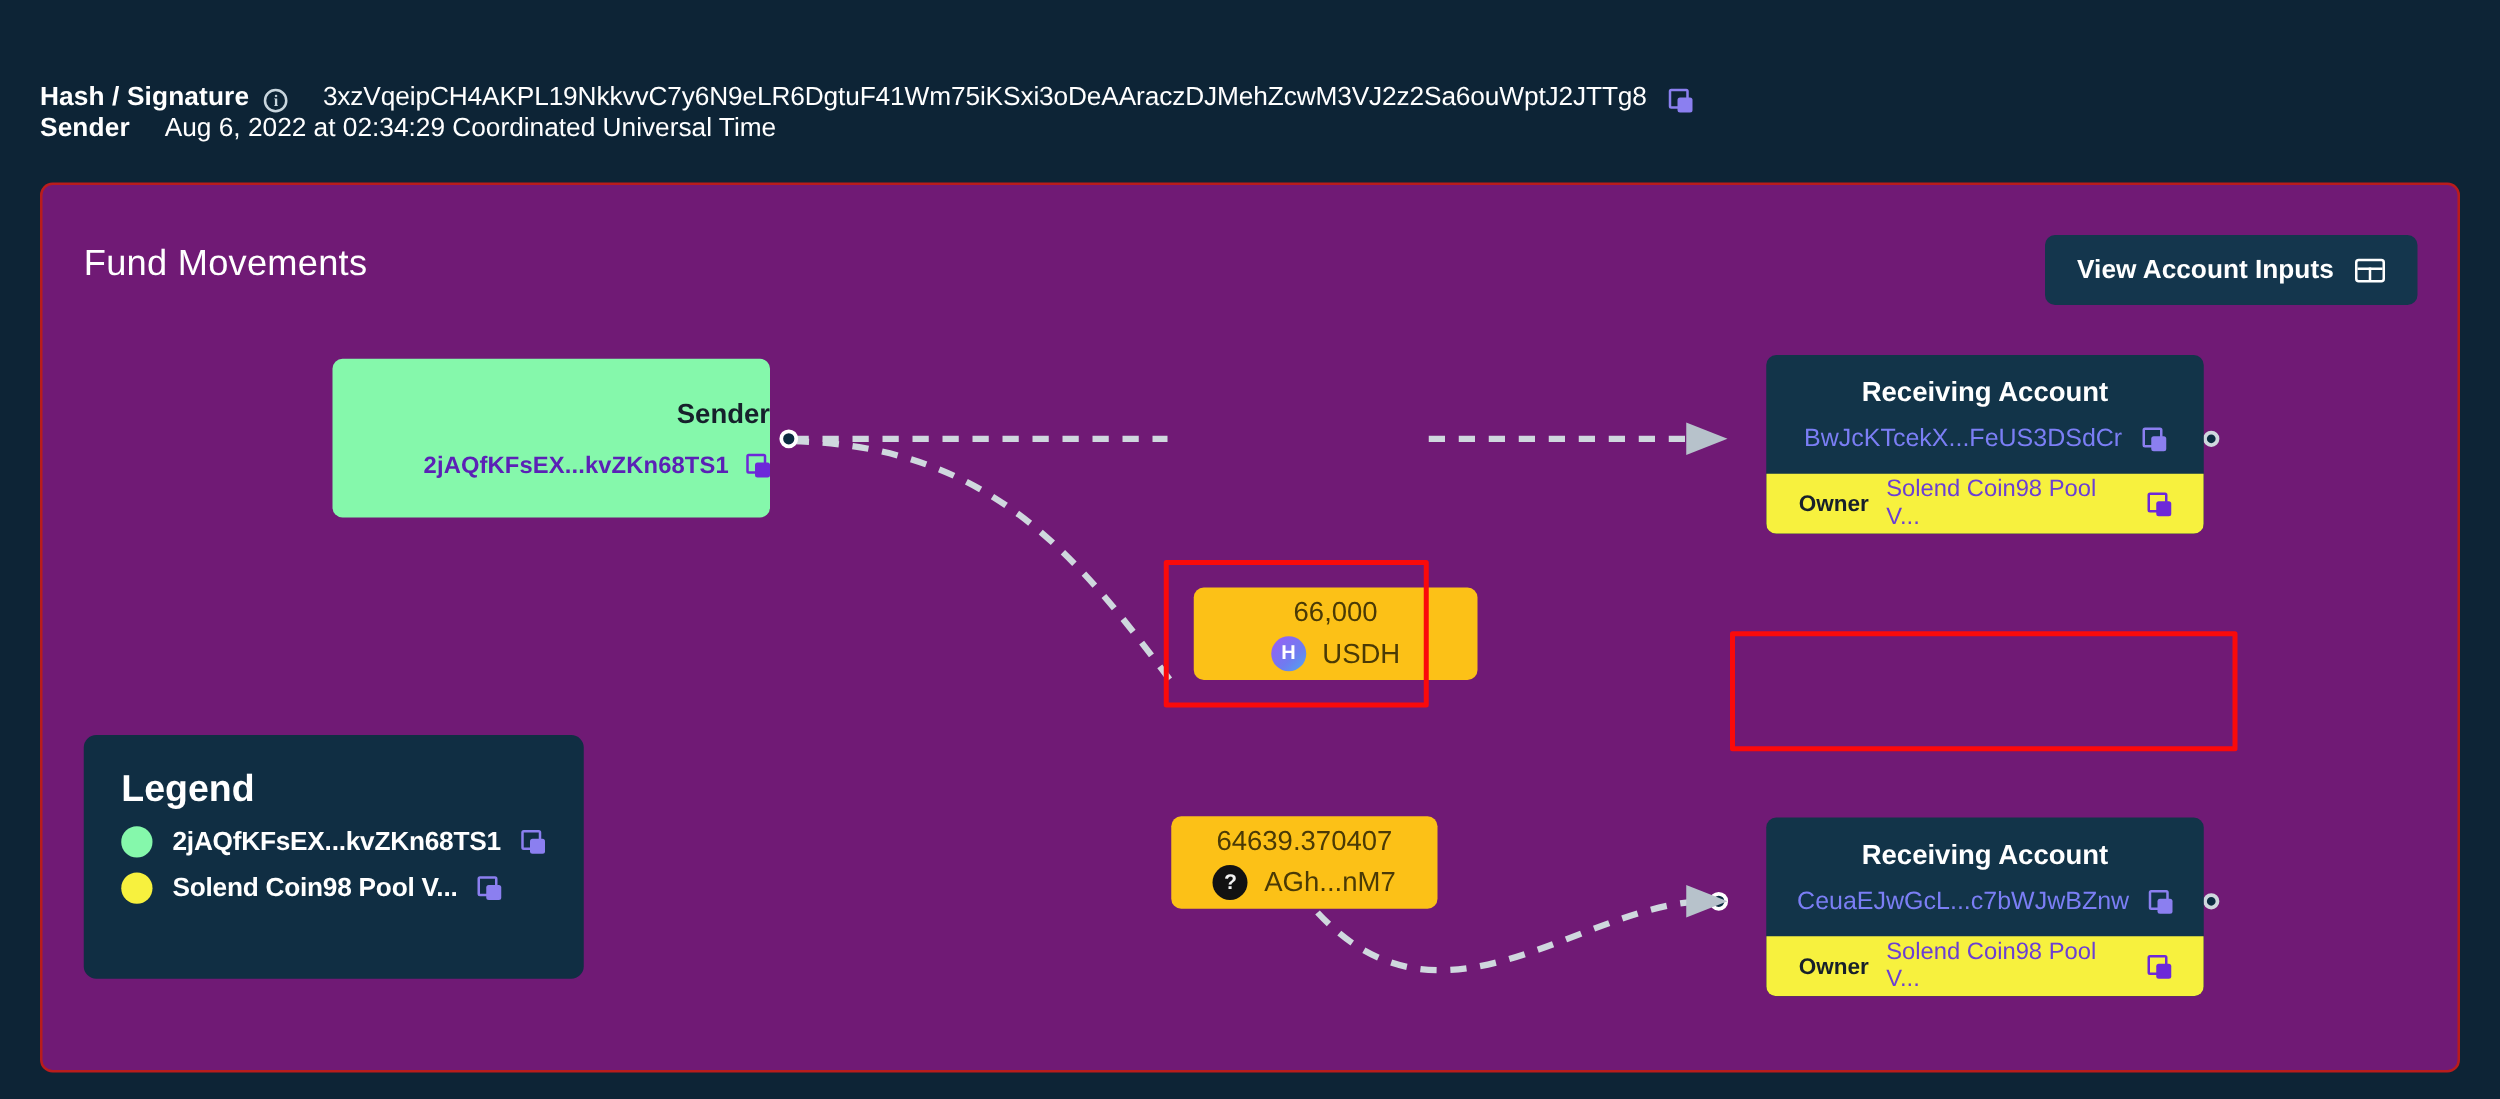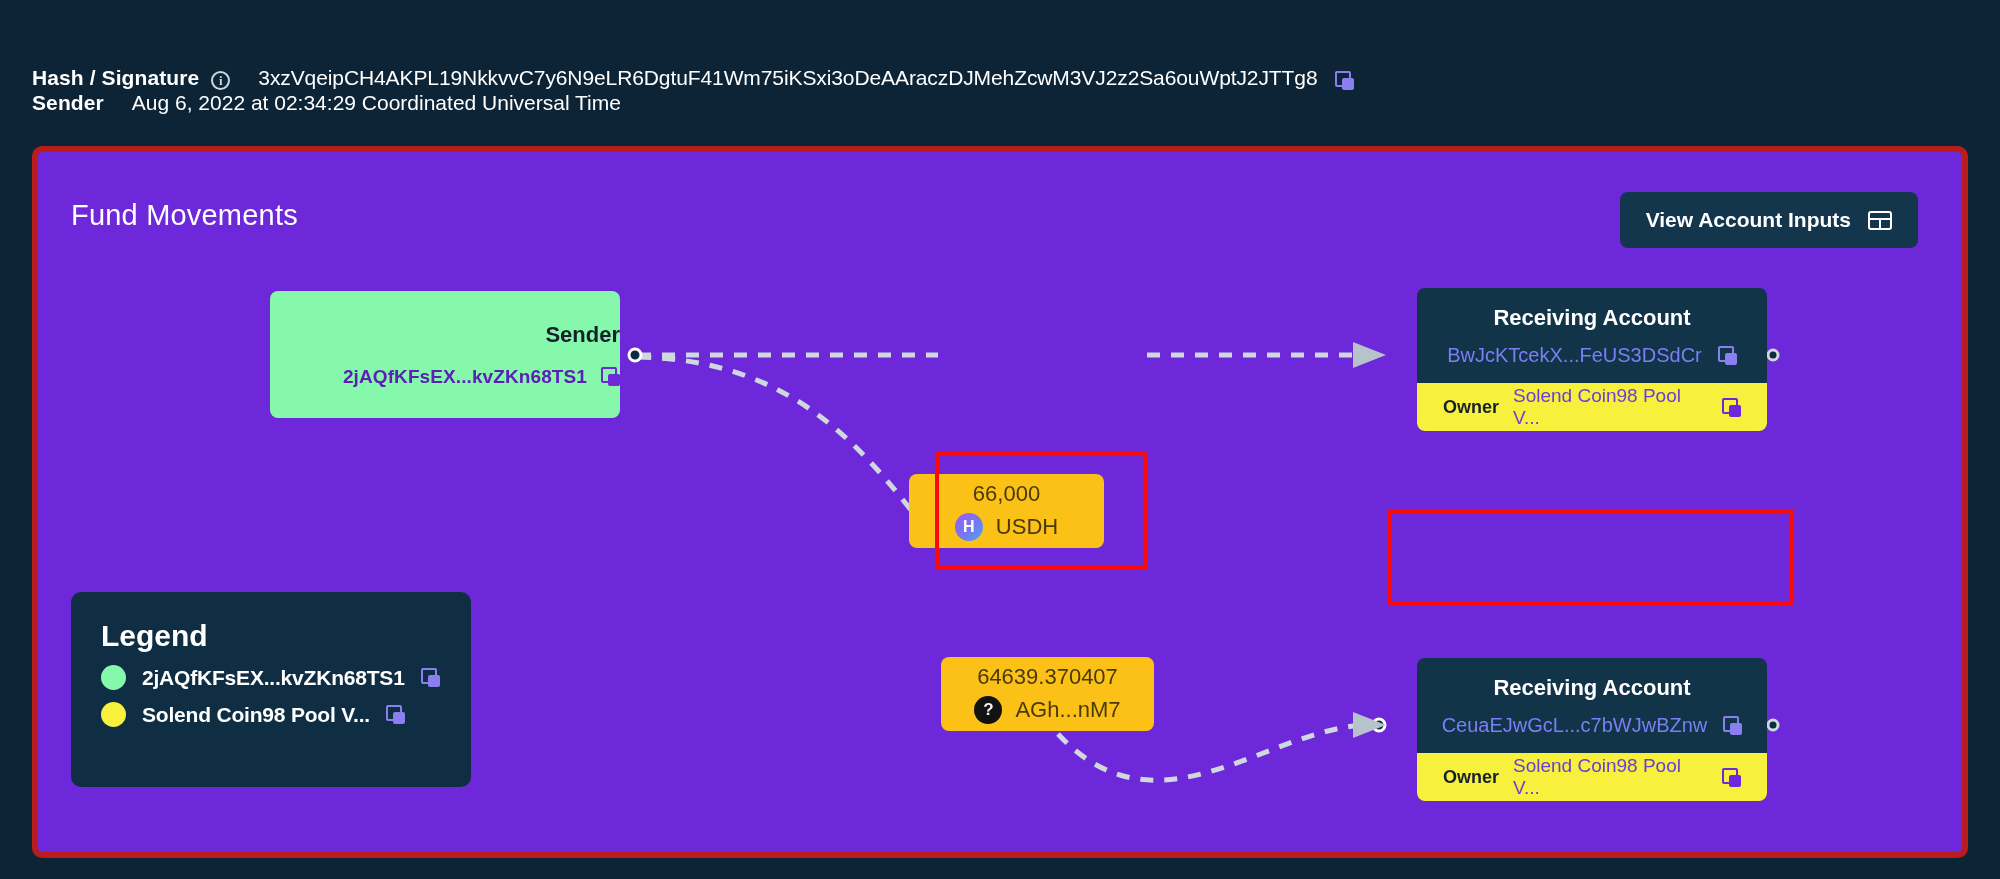--- a/index.html
+++ b/index.html
@@ -35,30 +35,30 @@
   .copy-icon::before, .copy-icon::after { content: ""; position: absolute; border-radius: 2px; }
   .copy-icon::before { left: 0; top: 0; width: 12px; height: 12px; border: 2px solid currentColor; background: transparent; }
   .copy-icon::after  { right: 0; bottom: 0; width: 12px; height: 12px; background: currentColor; }
   .copy-violet { color: #8b7ff0; }
   .copy-deep   { color: #6d28d9; }
 
   
   #graph-panel {
     position: absolute; left: 32px; top: 146px;
     width: 1936px; height: 712px;
-    background: #6d28d9; border-radius: 10px;
-    border: 6px solid #b91c1c;
+    background: #701a75; border-radius: 10px;
+    border: 2px solid #b91c1c;
     overflow: hidden;
   }
   #panel-title {
     position: absolute; left: 33px; top: 47px;
     color: #ffffff; font-size: 29px; font-weight: 400; letter-spacing: .2px;
   }
   #view-inputs-btn {
-    position: absolute; right: 44px; top: 40px;
+    position: absolute; right: 32px; top: 40px;
     background: #14364d; border: none; border-radius: 8px;
     height: 56px; padding: 0 26px;
     color: #ffffff; font-size: 21px; font-weight: bold;
     display: flex; align-items: center; gap: 17px;
     cursor: pointer; font-family: "Liberation Sans", sans-serif;
   }
   .table-icon { position: relative; width: 24px; height: 19px; border: 2px solid #fff; border-radius: 3px; }
   .table-icon::before { content:""; position:absolute; left:0; right:0; top:5px; height:2px; background:#fff; }
   .table-icon::after  { content:""; position:absolute; top:5px; bottom:0; left:9px; width:2px; background:#fff; }
 
@@ -75,21 +75,21 @@
   }
   .node-title-dark { color: #16202b; font-size: 22px; font-weight: bold; }
   .addr-row { display: flex; align-items: center; gap: 14px; }
   .addr-purple { color: #5b21b6; font-size: 19px; font-weight: bold; letter-spacing: .1px; }
 
   .token-node {
     background: #fcc117; border-radius: 8px;
     display: flex; flex-direction: column; align-items: center; justify-content: center;
     gap: 6px; color: #4a3a06;
   }
-  #node-token-usdh { left: 871px; top: 322px; width: 195px; height: 74px; }
+  #node-token-usdh { left: 921px; top: 322px; width: 227px; height: 74px; }
   #node-token-agh  { left: 903px; top: 505px; width: 213px; height: 74px; }
   .token-amount { font-size: 22px; font-weight: 400; color: #4a3a06; }
   .token-sym-row { display: flex; align-items: center; gap: 13px; }
   .token-sym { font-size: 22px; font-weight: 400; color: #4a3a06; }
   .token-badge {
     width: 28px; height: 28px; border-radius: 50%;
     display: flex; align-items: center; justify-content: center;
     font-size: 16px; font-weight: bold; color: #ffffff; flex: none;
   }
   .badge-usdh { background: linear-gradient(135deg,#9b5cf6 0%, #6f7cf0 60%, #4ea8f0 100%); }

